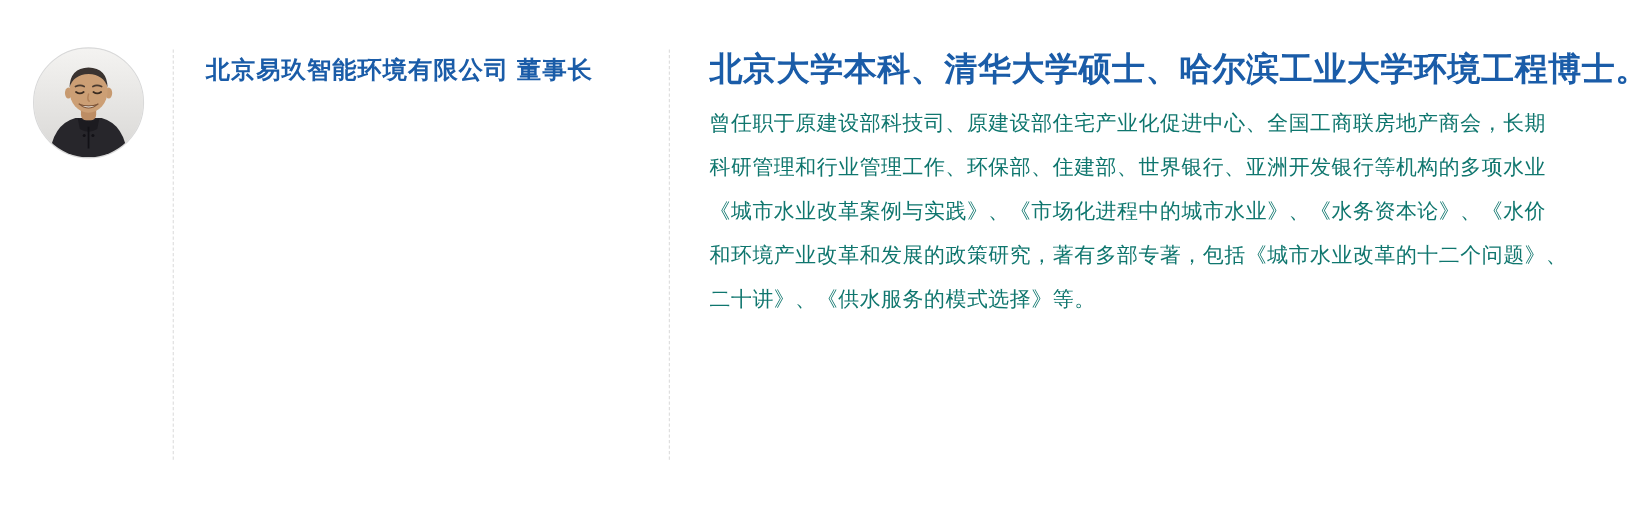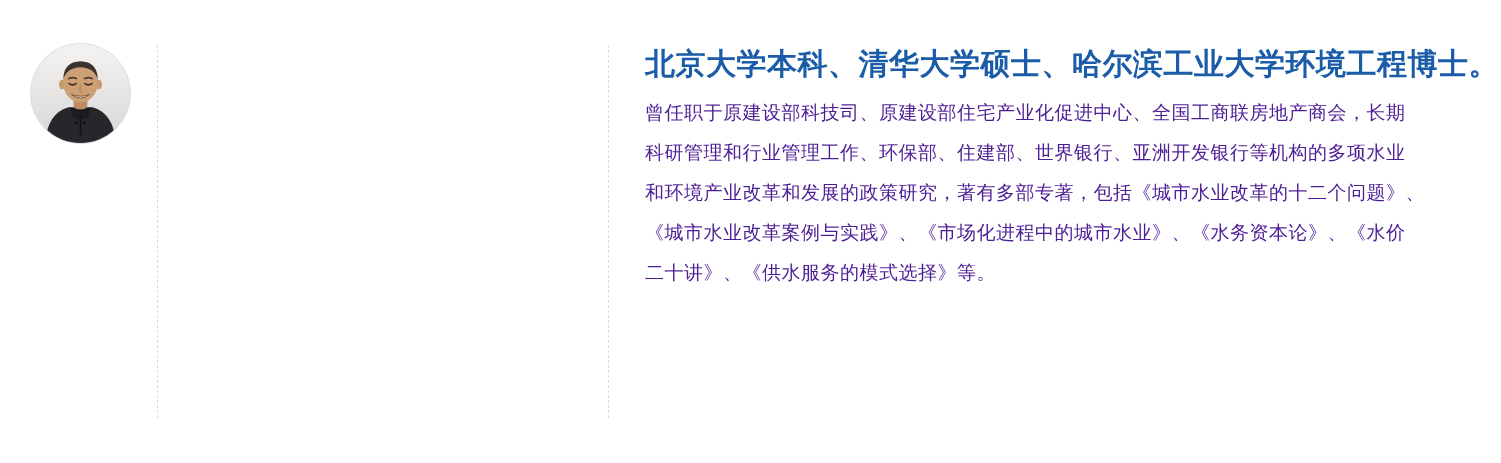--- a/index.html
+++ b/index.html
@@ -87,21 +87,21 @@
     line-height: 32px;
     font-weight: bold;
     color: #1a5ca8;
     letter-spacing: 0.5px;
     white-space: nowrap;
   }
   .col-bio .lines { margin-top: 13px; }
   .col-bio .line {
     font-size: 19px;
     line-height: 40px;
-    color: #4c1d95;
+    color: #0f766e;
     letter-spacing: 0.5px;
     white-space: nowrap;
   }
 </style>
 </head>
 <body>
 
 <div class="stage">
 
   <div class="avatar">
@@ -140,26 +140,27 @@
 
       <path d="M41,51 Q50,58.5 59,51 Q50,54.5 41,51 Z" fill="#f2efe9" stroke="#7d5438" stroke-width="1"></path>
     </svg>
   </div>
 
 
   <div class="vdivider d1"></div>
   <div class="vdivider d2"></div>
 
   <div class="col-positions">
+    <div class="heading">北京易玖智能环境有限公司 董事长</div>
   </div>
 
   <div class="col-bio">
     <div class="heading">北京大学本科、清华大学硕士、哈尔滨工业大学环境工程博士。</div>
     <div class="lines">
       <div class="line">曾任职于原建设部科技司、原建设部住宅产业化促进中心、全国工商联房地产商会，长期</div>
       <div class="line">科研管理和行业管理工作、环保部、住建部、世界银行、亚洲开发银行等机构的多项水业</div>
+      <div class="line">《城市水业改革案例与实践》、《市场化进程中的城市水业》、《水务资本论》、《水价</div>
       <div class="line">和环境产业改革和发展的政策研究，著有多部专著，包括《城市水业改革的十二个问题》、</div>
-      <div class="line">《城市水业改革案例与实践》、《市场化进程中的城市水业》、《水务资本论》、《水价</div>
       <div class="line">二十讲》、《供水服务的模式选择》等。</div>
     </div>
   </div>
 
 </div>
 
 </body></html>

